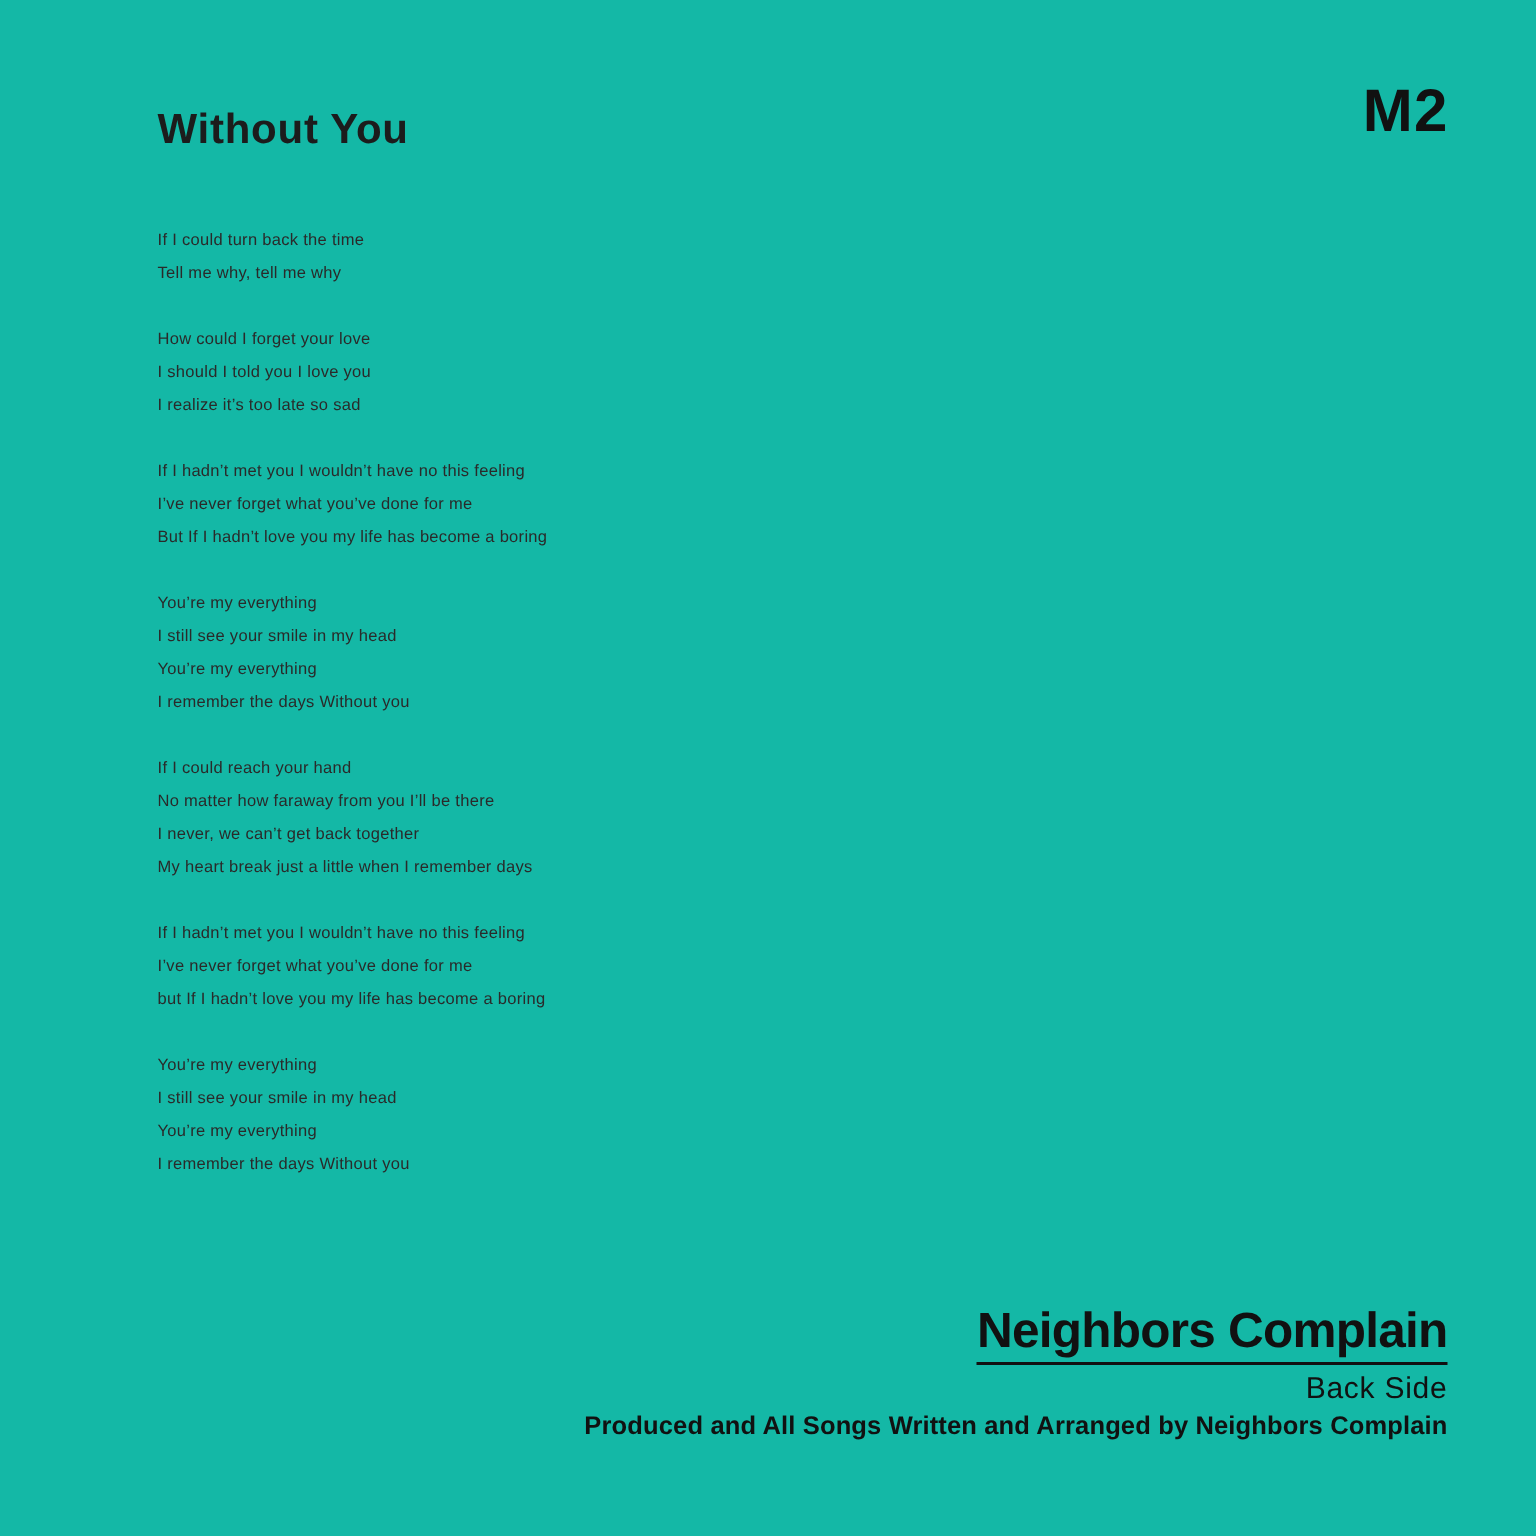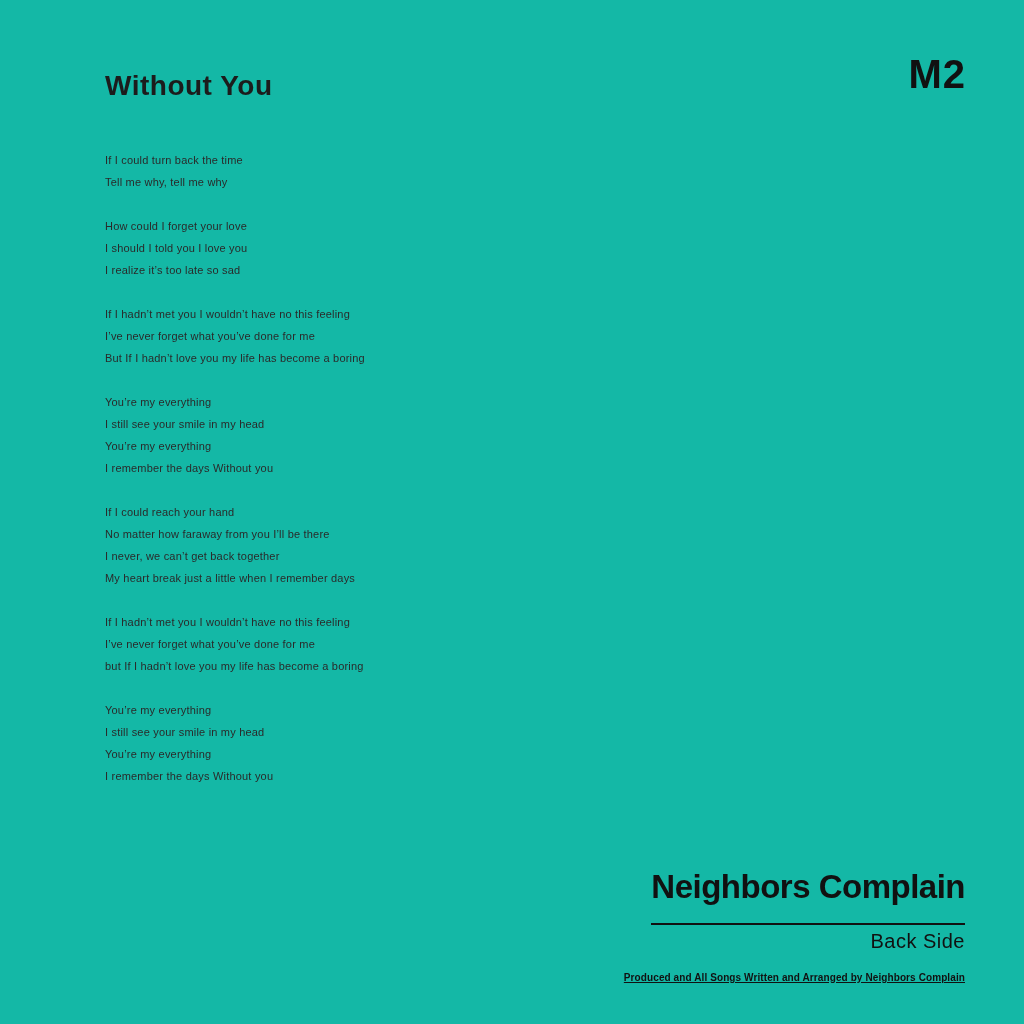--- a/index.html
+++ b/index.html
@@ -58,37 +58,36 @@
     align-items: flex-end;
     text-align: right;
     color: #111111;
   }
   .artist-name {
     display: inline-block;
     font-size: 33px;
     font-weight: 800;
     letter-spacing: -0.5px;
     border-bottom: 2px solid #111111;
-    padding-bottom: 18px;
+    padding-bottom: 3px;
     line-height: 1.05;
   }
   .album-title {
     font-size: 20px;
     font-weight: 500;
     letter-spacing: 0.5px;
     margin-top: 5px;
     line-height: 1.1;
   }
   .credit-line {
-    font-size: 10px;
+    font-size: 17px;
     font-weight: 700;
     letter-spacing: 0.1px;
-    margin-top: 20px;
+    margin-top: 4px;
     white-space: nowrap;
-    text-decoration: underline;
   }
 </style>
 </head>
 <body>
 
 <div class="page">
 
   <h1 class="song-title">Without You</h1>
 
   <div class="track-number">M2</div>

